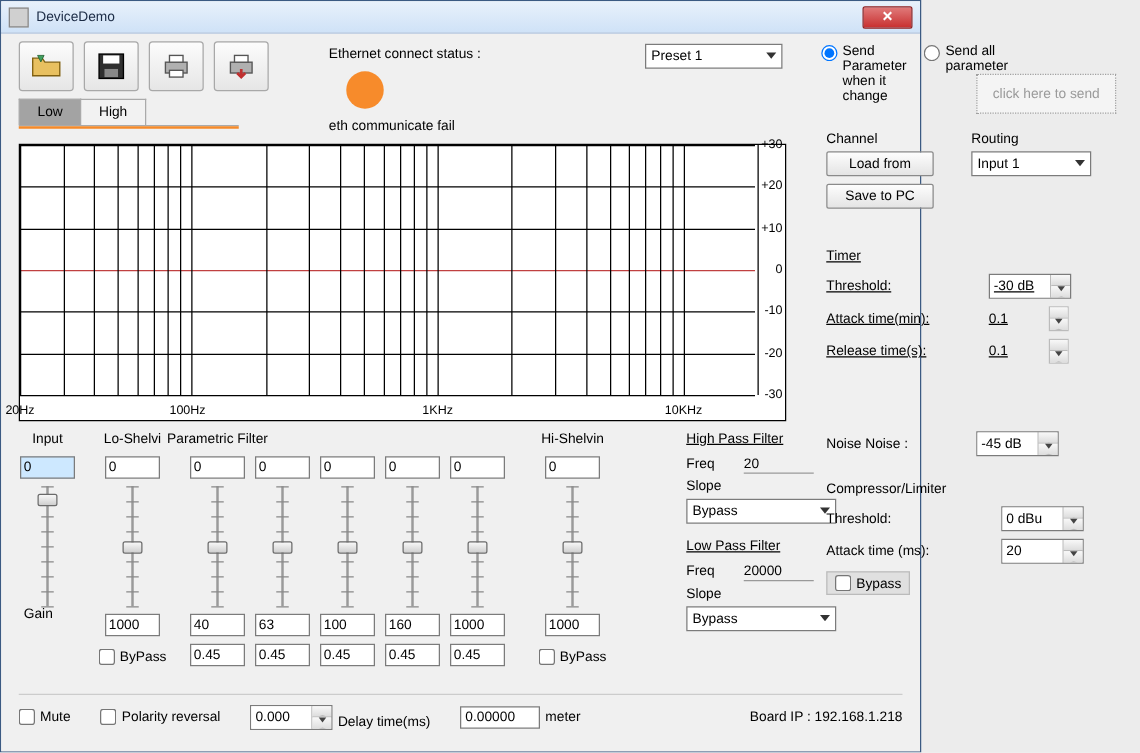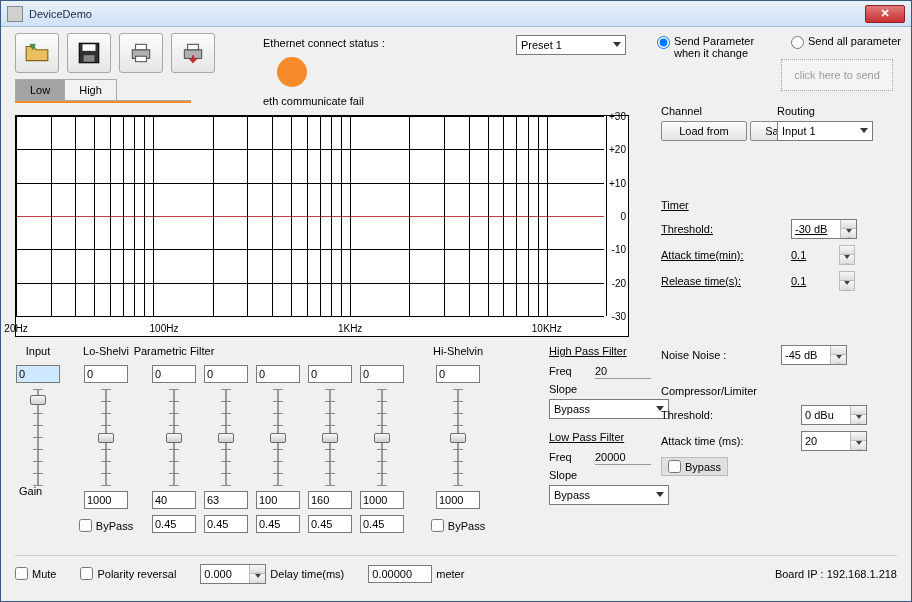--- a/index.html
+++ b/index.html
@@ -1,18 +1,18 @@
 <!DOCTYPE html>
 <html><head>
 <meta charset="utf-8">
 <style>
 * { box-sizing: border-box; margin: 0; padding: 0; font-family: "Microsoft Sans Serif", Tahoma, sans-serif; font-size: 11px; }
 body { background: #ececec; overflow: hidden; }
 
-.window { width: 912px; height: 602px; background: #fff; border: 1px solid #3b5a82; position: relative; }
+.window { width: 737px; height: 602px; background: #fff; border: 1px solid #3b5a82; position: relative; }
 .titlebar { height: 26px; background: linear-gradient(#e8f1fb, #cfe2f7); border-bottom: 1px solid #a0b8d8; display: flex; align-items: center; padding: 0 6px; }
 .titlebar .icon { width: 16px; height: 16px; background: #d0d0d0; border: 1px solid #888; margin-right: 6px; }
 .titlebar .title { flex: 1; color: #1a2a44; }
 .titlebar .close { width: 40px; height: 18px; background: linear-gradient(#e07a7a, #c83030); border: 1px solid #902020; border-radius: 2px; color: #fff; display: flex; align-items: center; justify-content: center; font-weight: bold; cursor: pointer; }
 
 .body { position: relative; padding: 8px 10px; height: 574px; background: #f0f0f0; }
 
 .toolbar { display: flex; gap: 8px; position: absolute; left: 14px; top: 6px; }
 .tbtn { width: 44px; height: 40px; background: linear-gradient(#fcfcfc,#e6e6e6); border: 1px solid #a8a8a8; border-radius: 3px; display: flex; align-items: center; justify-content: center; cursor: pointer; }
 .tbtn svg { width: 26px; height: 26px; }
@@ -200,21 +200,21 @@
           <div class="vline" style="left: 427.965px;"></div>
           <div class="vline" style="left: 452.536px;"></div>
           <div class="vline" style="left: 471.595px;"></div>
           <div class="vline" style="left: 487.167px;"></div>
           <div class="vline" style="left: 500.333px;"></div>
           <div class="vline" style="left: 511.738px;"></div>
           <div class="vline" style="left: 521.798px;"></div>
           <div class="vline" style="left: 530.797px;"></div>
           <div class="vline" style="left: 590px;"></div>
           <div class="xlab" style="left: 0px;">20Hz</div>
-          <div class="xlab" style="left: 148px; margin-top: 48px;">100Hz</div>
+          <div class="xlab" style="left: 134px; margin-top: 48px;">100Hz</div>
           <div class="xlab" style="left: 334.131px;">1KHz</div>
           <div class="xlab" style="left: 530.797px;">10KHz</div>
         </div>
     </div>
 
     <div class="channel-sect">
       <span class="lbl">Channel</span>
       <div class="wbtn">Load from</div>
       <div class="wbtn">Save to PC</div>
     </div>
@@ -521,21 +521,21 @@
 
     <div class="bottom-bar">
       <label class="chk">
           <input type="checkbox" style="">
           <span>Mute</span>
         </label>
       <label class="chk">
           <input type="checkbox" style="">
           <span>Polarity reversal</span>
         </label>
-      <div style="display:flex;align-items:center;gap:4px">
+      <div style="display:flex;align-items:flex-end;gap:4px">
         <div class="numbox">
             <input class="small-input" style="border: none;" value="0.000">
             <div class="spin">
               <div>
                 <div class="tri-up"></div>
               </div>
               <div>
                 <div class="tri-dn"></div>
               </div>
             </div>

